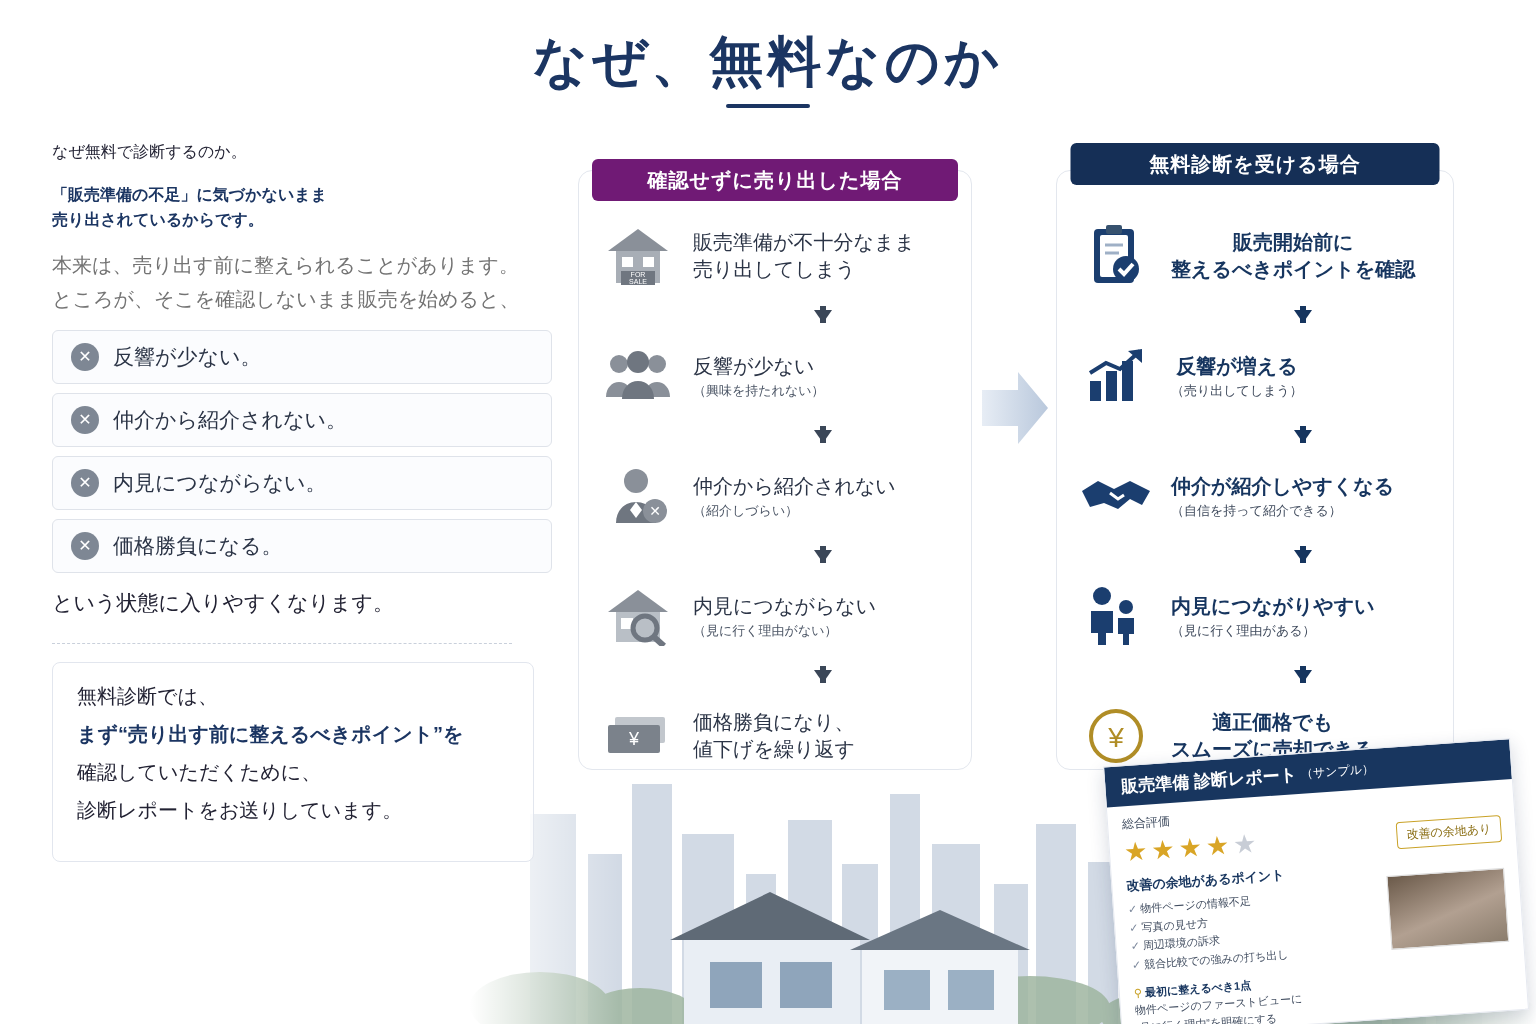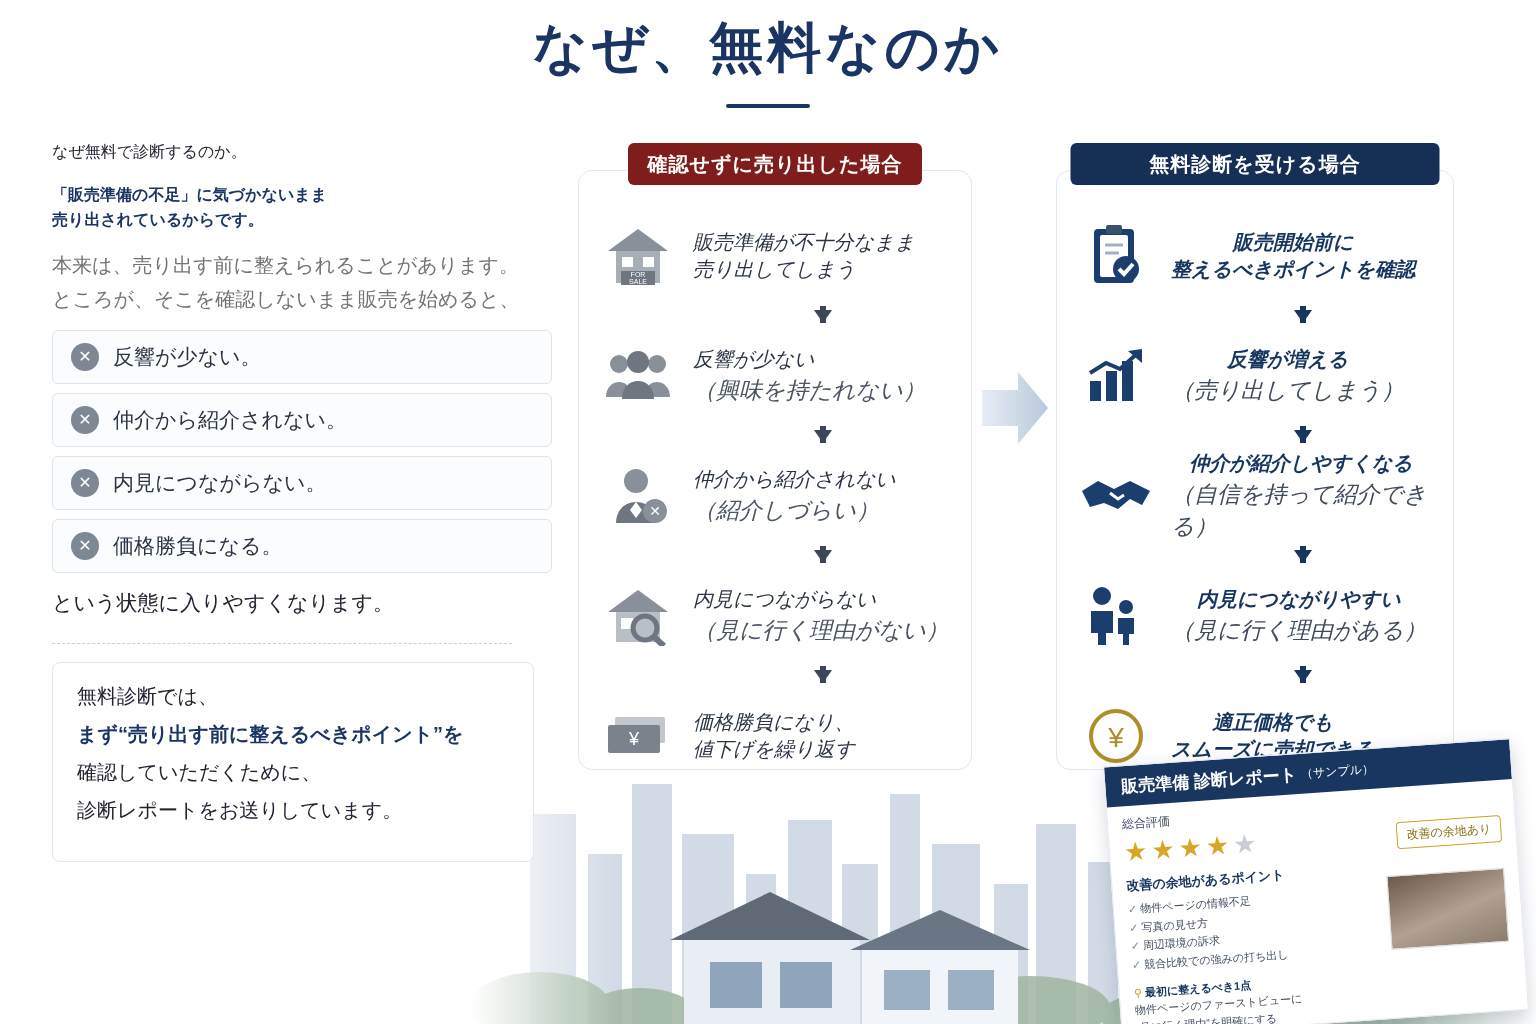--- a/index.html
+++ b/index.html
@@ -9,21 +9,21 @@
     font-family: "Liberation Sans", "DejaVu Sans", sans-serif;
     background: #ffffff;
     color: #1b2a4a;
     position: relative;
     overflow: hidden;
   }
   .page { position: relative; width: 1536px; height: 1024px; }
 
   
   .title {
-    position: absolute; top: 12px; left: 0; width: 1536px;
+    position: absolute; top: 26px; left: 0; width: 1536px;
     text-align: center;
     font-size: 54px; font-weight: bold; letter-spacing: 4px;
     color: #1b3562;
   }
   .title-rule {
     position: absolute; top: 104px; left: 50%; transform: translateX(-50%);
     width: 84px; height: 4px; background: #1b3562; border-radius: 2px;
   }
 
   
@@ -71,30 +71,30 @@
   }
   .panel-head {
     position: absolute; top: -28px; left: 50%; transform: translateX(-50%);
     height: 42px; line-height: 42px;
     border-radius: 6px;
     color: #ffffff; font-size: 20px; font-weight: bold;
     text-align: center; letter-spacing: 1px;
     white-space: nowrap;
   }
   .panel-left { left: 578px; width: 394px; height: 600px; }
-  .panel-left .panel-head { width: 294px; background: #7f1d1d; }
+  .panel-left .panel-head { width: 366px; background: #701a75; margin-top: 16px; }
   .panel-right { left: 1056px; width: 398px; height: 600px; }
   .panel-right .panel-head { width: 369px; background: #152f56; }
 
   .rows { position: absolute; top: 42px; left: 0; width: 100%; }
   .row { display: flex; align-items: center; gap: 18px; padding: 0 22px; height: 86px; }
   .row .ico { width: 74px; height: 74px; flex: 0 0 auto; display: flex; align-items: center; justify-content: center; }
-  .row .txt { font-size: 20px; line-height: 1.35; font-style: italic; }
+  .row .txt { font-size: 20px; line-height: 1.35; }
   .row .txt .t1 { display: block; }
-  .row .txt .t2 { display: block; font-size: 23px; color: #4b5565; margin-top: 2px; }
+  .row .txt .t2 { display: block; font-size: 13px; color: #4b5565; margin-top: 2px; }
   .panel-left .txt .t1 { color: #2b3446; }
   .panel-right .txt .t1 { color: #16355f; font-weight: bold; text-align: center; }
   .panel-right .txt .t2 { color: #3f4a5c; }
 
   .arrow-down {
     height: 34px; display: flex; align-items: center; justify-content: center;
     padding-left: 96px;
   }
   .arrow-down span {
     display: block; width: 0; height: 0;

